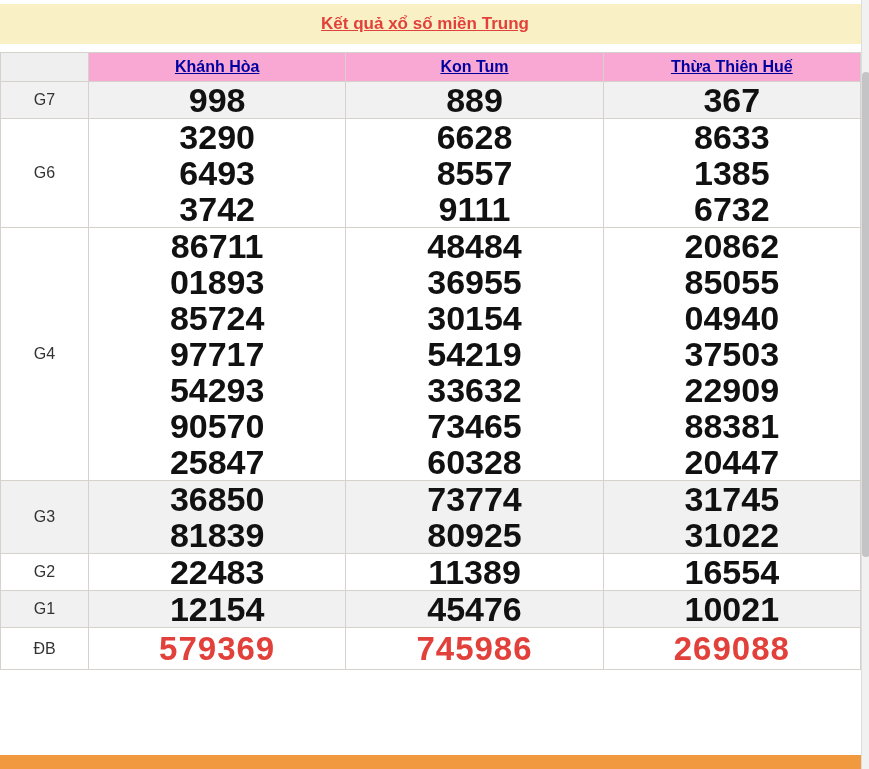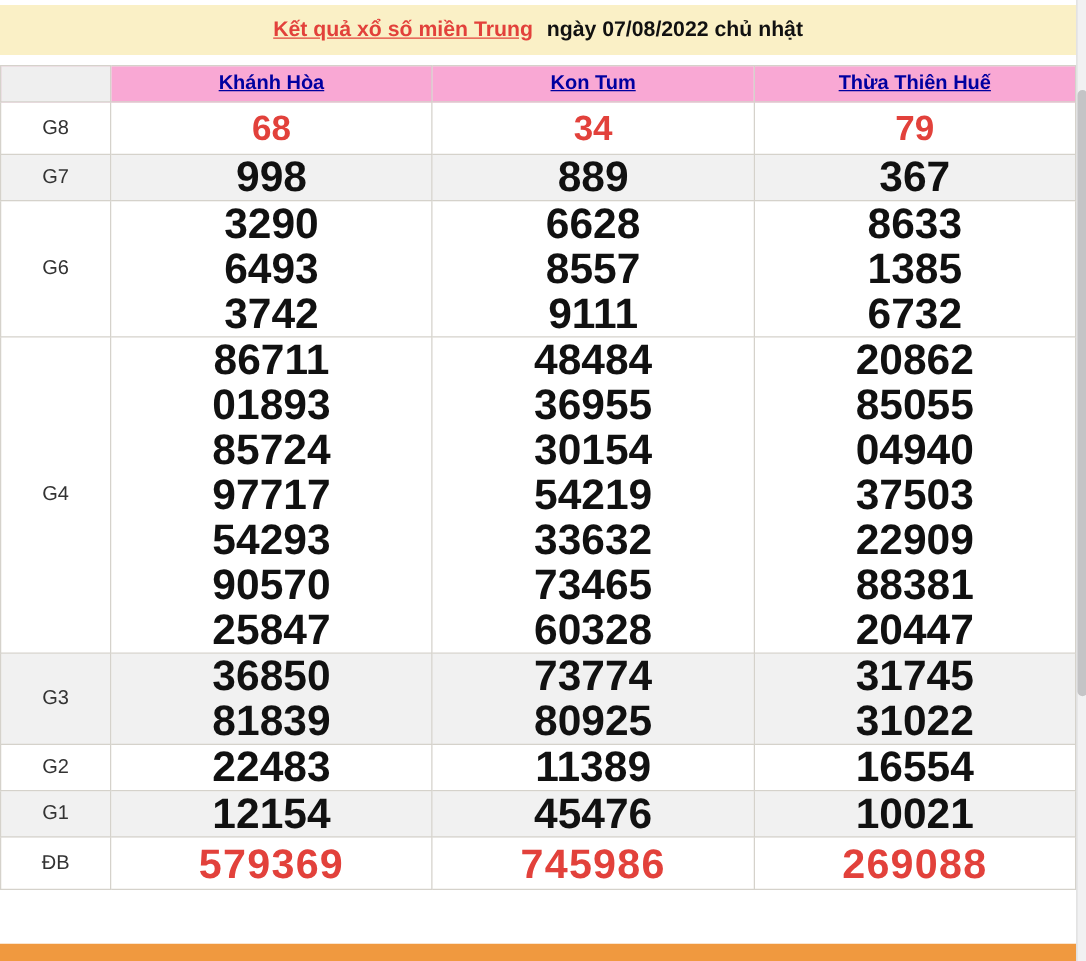--- a/index.html
+++ b/index.html
@@ -58,51 +58,38 @@
   }
 </style>
 </head>
 <body>
 
 <div class="frame">
   <div class="content">
 
     <div class="title-band">
       <span class="title-link">Kết quả xổ số miền Trung</span>
-      <span class="title-rest">ngày 07/08/2022 chủ nhật</span>
     </div>
 
     <table class="results">
       <colgroup>
         <col class="label-col">
         <col>
           <col>
           <col>
       </colgroup>
       <thead>
         <tr>
             <th class="corner"></th>
             <th><span class="col-link">Khánh Hòa</span></th>
             <th><span class="col-link">Kon Tum</span></th>
             <th><span class="col-link">Thừa Thiên Huế</span></th>
           </tr>
       </thead>
       <tbody>
-          <tr>
-            <td class="label">G8</td>
-            <td>
-              <div class="num g8">68</div>
-            </td>
-            <td>
-              <div class="num g8">34</div>
-            </td>
-            <td>
-              <div class="num g8">79</div>
-            </td>
-          </tr>
           <tr class="stripe">
             <td class="label">G7</td>
             <td>
               <div class="num">998</div>
             </td>
             <td>
               <div class="num">889</div>
             </td>
             <td>
               <div class="num">367</div>

